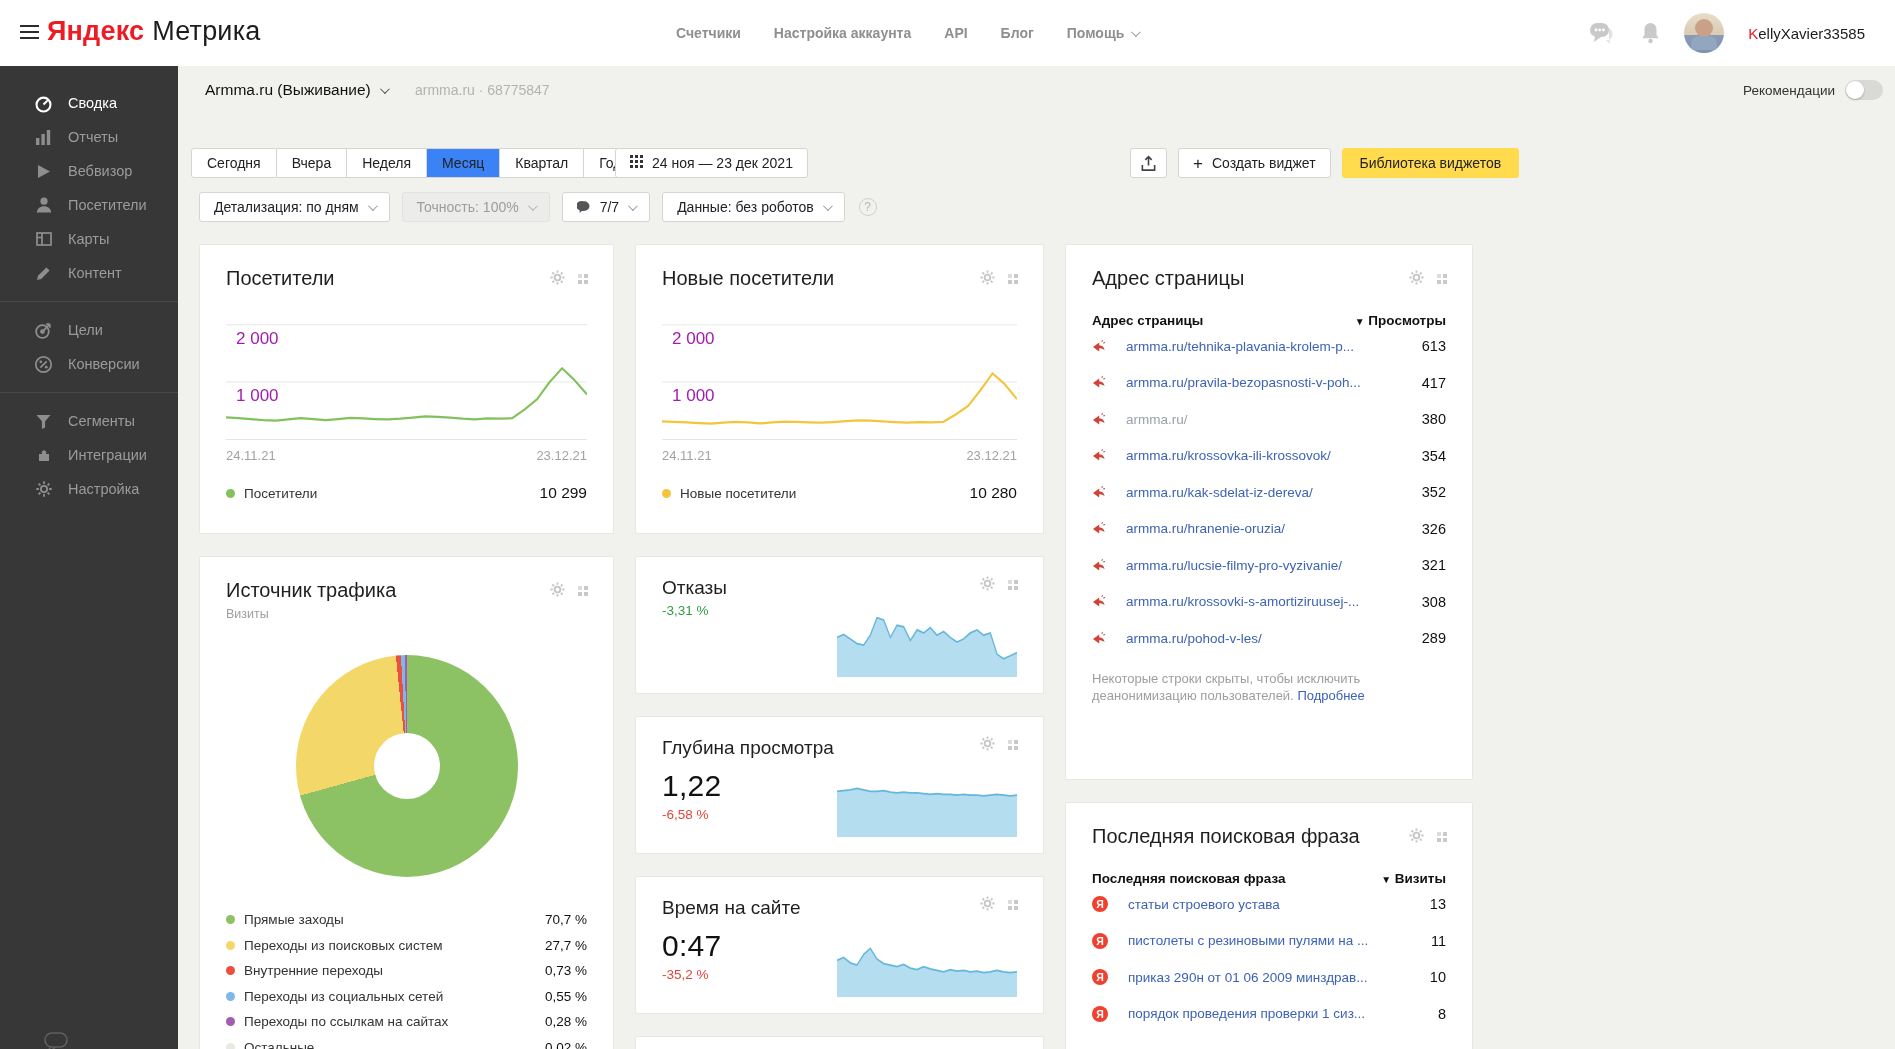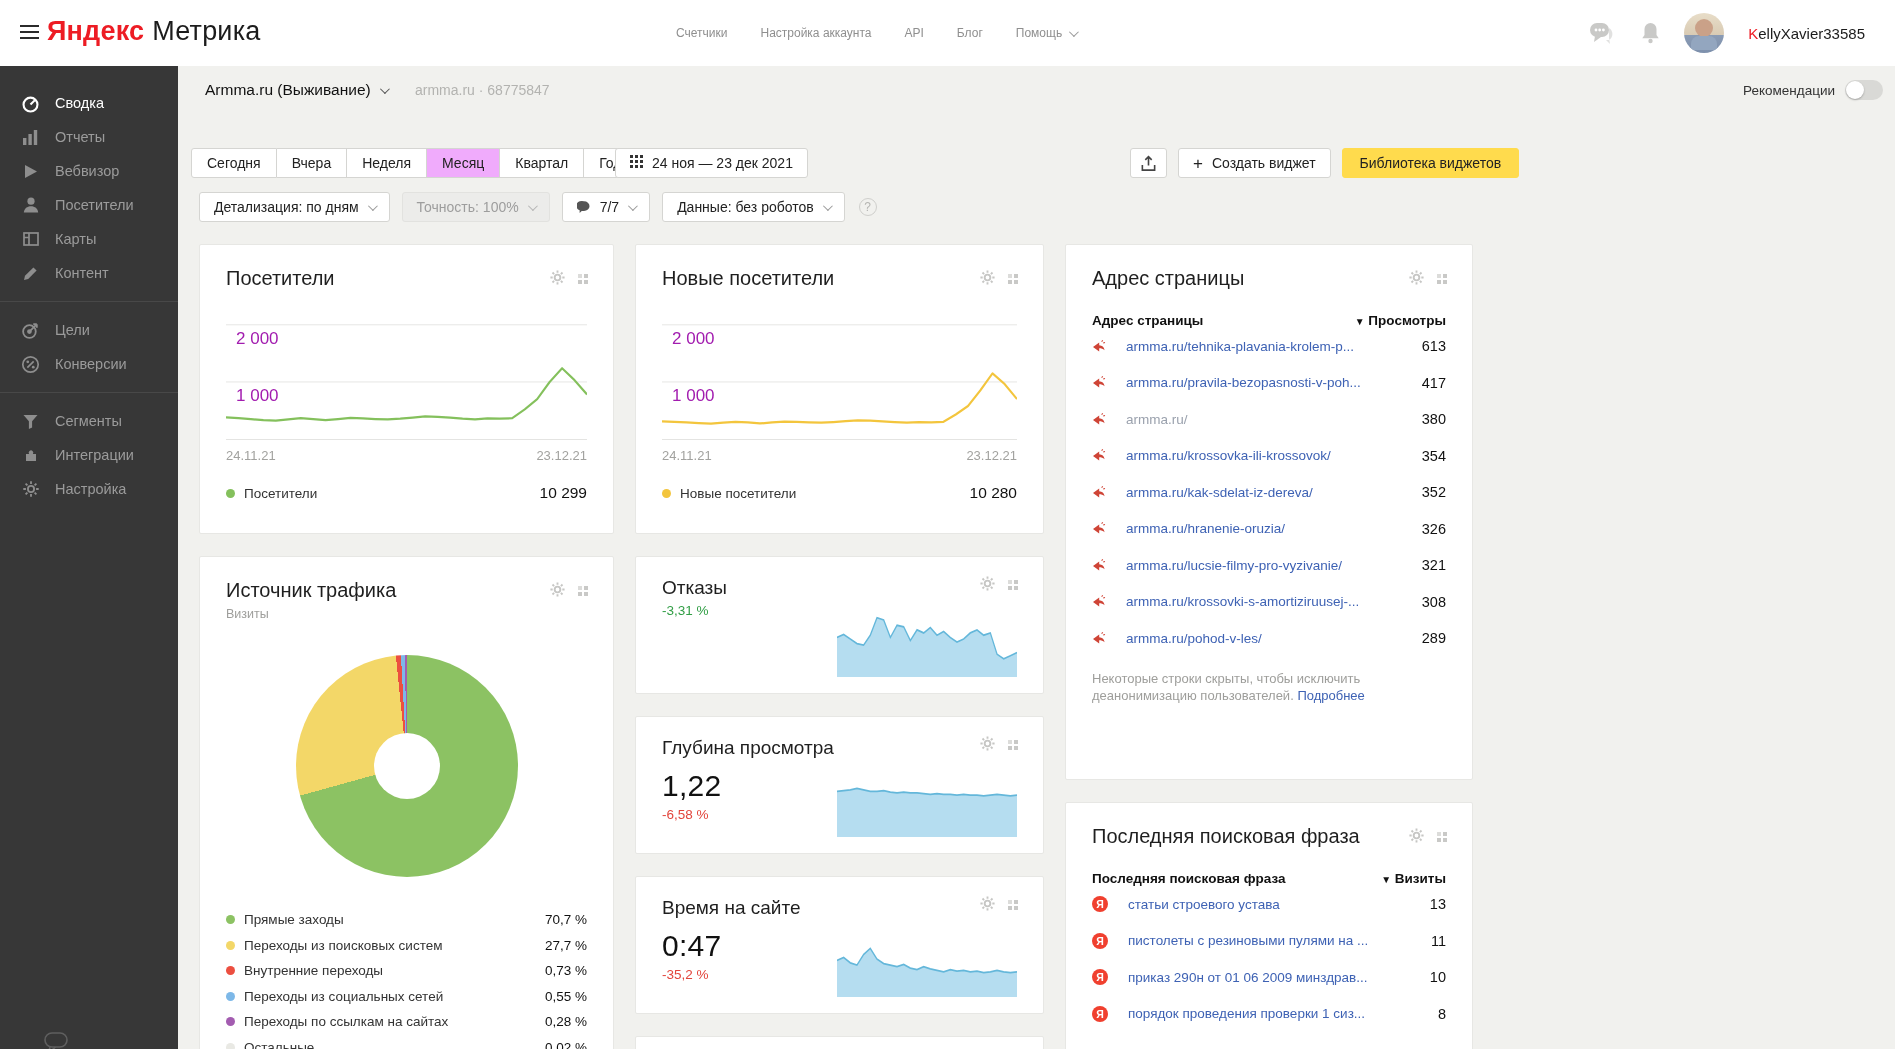--- a/index.html
+++ b/index.html
@@ -11,34 +11,34 @@
     color:#222;
   }
   
   .topbar { position:absolute; left:0; top:0; width:100%; height:66px; background:#fff; z-index:5; }
   .burger { position:absolute; left:20px; top:25px; width:19px; height:15px; cursor:pointer; }
   .burger i { display:block; height:2.4px; background:#2b2b2b; margin-bottom:3.6px; }
   .logo { position:absolute; left:47px; top:16px; font-size:27px; letter-spacing:.2px; white-space:nowrap; }
   .logo .l1 { color:#ed1c24; font-weight:700; }
   .logo .l2 { color:#1c1c1c; font-weight:400; margin-left:8px; }
   .topnav { position:absolute; left:676px; top:0; height:66px; display:flex; align-items:center; gap:33px; }
-  .topnav .navitem { font-size:12px; color:#8f8f8f; cursor:pointer; white-space:nowrap; display:flex; align-items:center; gap:7px; }
+  .topnav .navitem { font-size:14px; color:#8f8f8f; cursor:pointer; white-space:nowrap; display:flex; align-items:center; gap:7px;font-weight:bold; }
   .chev { width:7px; height:7px; border-right:1.6px solid #9a9a9a; border-bottom:1.6px solid #9a9a9a; transform:rotate(45deg) translateY(-2px); display:inline-block; }
   .top-right { position:absolute; right:30px; top:0; height:66px; display:flex; align-items:center; gap:24px; }
   .icon-btn { cursor:pointer; display:flex; align-items:center; }
   .avatar { width:40px; height:40px; border-radius:50%; overflow:hidden; position:relative; background:linear-gradient(180deg,#e8ddc8 0%,#d9cbb4 55%,#8a9bb4 56%,#7d90ac 100%); cursor:pointer; }
   .avatar::before { content:""; position:absolute; left:11px; top:6px; width:18px; height:18px; border-radius:50%; background:#caa188; }
   .avatar::after { content:""; position:absolute; left:7px; top:23px; width:26px; height:14px; border-radius:8px 8px 0 0; background:#93a6bf; }
   .username { font-size:15px; color:#1c1c1c; cursor:pointer; white-space:nowrap; }
   .username .red { color:#ed1c24; }
 
   
   .sidebar { position:absolute; left:0; top:66px; width:178px; bottom:0; background:#373737; z-index:4; }
   .side-list { padding-top:20px; }
-  .side-item { height:34px; display:flex; align-items:center; padding-left:21px; gap:15px; cursor:pointer; }
+  .side-item { height:34px; display:flex; align-items:center; padding-left:34px; gap:15px; cursor:pointer; }
   .side-item .ic { width:19px; height:19px; display:flex; align-items:center; justify-content:center; color:#8e8e8e; }
   .side-item .lbl { font-size:14.5px; color:#9b9b9b; }
   .side-item.active .lbl { color:#fff; }
   .side-item.active .ic { color:#fff; }
   .side-div { border-top:1px solid #484848; margin:11px 0; }
   .side-feedback { position:absolute; left:44px; bottom:-9px; color:#5f5f5f; }
 
   
   .main { position:absolute; left:178px; top:66px; right:0; bottom:0; }
   .subheader { position:absolute; left:0; top:0; width:100%; height:50px; }
@@ -50,21 +50,21 @@
   .toggle { width:38px; height:20px; border-radius:11px; background:#d9d9d6; position:relative; cursor:pointer; }
   .toggle .knob { position:absolute; left:1px; top:1px; width:18px; height:18px; border-radius:50%; background:#fff; box-shadow:0 1px 2px rgba(0,0,0,.25); }
 
   
   .btn { height:30px; border:1px solid #d5d5d2; background:#fff; border-radius:3px; font-size:14px; color:#222;
          display:flex; align-items:center; padding:0 14px; cursor:pointer; gap:9px; font-family:inherit; white-space:nowrap; }
   .seg { position:absolute; left:13px; top:82px; display:flex; }
   .seg .btn { border-radius:0; border-left:none; padding:0 15px; }
   .seg .btn:first-child { border-left:1px solid #d5d5d2; border-radius:3px 0 0 3px; }
   .seg .btn:last-child { border-radius:0 3px 3px 0; }
-  .seg .btn.active { background:#f0abfc; }
+  .seg .btn.active { background:#3b82f6; }
   .datebtn { position:absolute; left:437px; top:82px; }
   .tb-right { position:absolute; left:952px; top:82px; display:flex; gap:11px; }
   .btn.square { width:37px; justify-content:center; padding:0; }
   .btn.yellow { background:#ffdb4d; border-color:#ffdb4d; padding:0 17px; }
   .filters { position:absolute; left:21px; top:126px; display:flex; gap:12px; align-items:center; }
   .btn.disabled { background:#ececea; border-color:#e2e2df; color:#9d9d9d; cursor:default; }
   .btn.disabled .chev { border-color:#b5b5b5; }
   .qmark { width:18px; height:18px; border-radius:50%; border:1px solid #cfcfcc; color:#b5b5b2; font-size:12px; display:flex; align-items:center; justify-content:center; margin-left:2px; cursor:pointer; }
 
   

